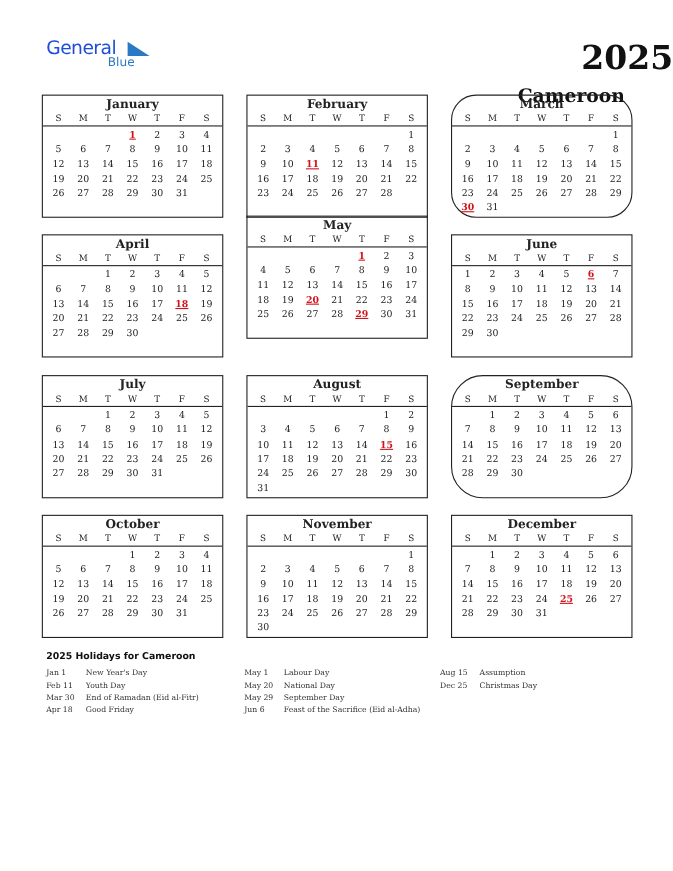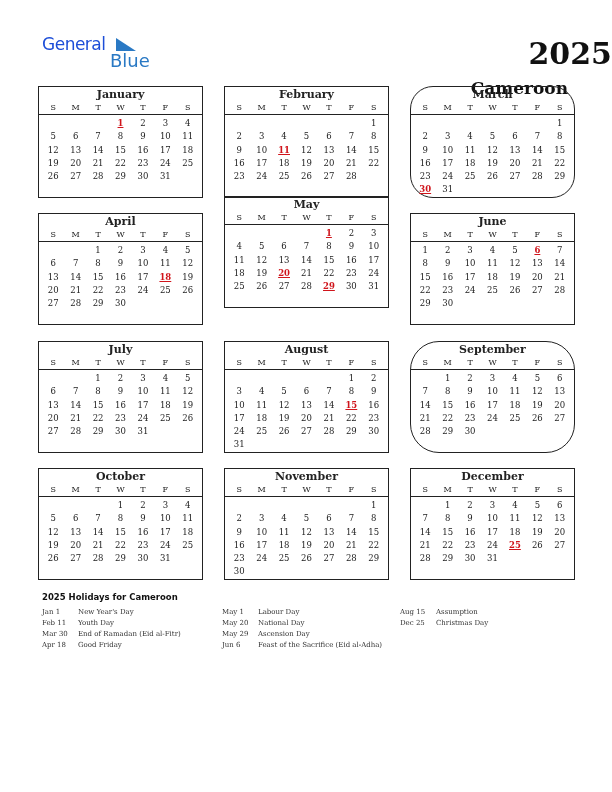--- a/index.html
+++ b/index.html
@@ -1,19 +1,19 @@
 <!DOCTYPE html>
 <html><head>
 <meta charset="utf-8">
 <style>
   html,body{margin:0;padding:0;background:#fff;}
   body{width:612px;height:792px;position:relative;font-family:"DejaVu Serif",serif;color:#222;overflow:hidden;}
   .logo{position:absolute;left:42px;top:34px;width:100px;height:38px;}
   .logo .g{position:absolute;left:0;top:0;font-family:"DejaVu Sans",sans-serif;font-size:17px;color:#1d4ed8;letter-spacing:-0.5px;}
-  .logo .b{position:absolute;left:68px;top:16px;font-family:"DejaVu Sans",sans-serif;font-size:18px;color:#2a79c4;}
+  .logo .b{position:absolute;left:56px;top:16px;font-family:"DejaVu Sans",sans-serif;font-size:11px;color:#2a79c4;}
   .logo .tri{position:absolute;left:74px;top:4px;width:0;height:0;border-left:20px solid #2a79c4;border-top:13px solid transparent;}
   .year{position:absolute;left:0;width:612px;top:36px;text-align:right;font-size:30px;font-weight:bold;color:#111;}
   .country{position:absolute;right:44px;top:51px;font-size:17px;font-weight:bold;color:#111;margin-top:27px;}
   .month{position:absolute;width:165px;height:112px;border:1px solid #222;box-sizing:border-box;}
   .mname{text-align:center;font-size:11px;font-weight:bold;height:14px;line-height:14px;margin-top:1px;}
   .dow{display:grid;grid-template-columns:repeat(7,1fr);font-size:8px;height:12px;line-height:12px;text-align:center;border-bottom:1px solid #222;padding:0 3px;}
   .days{display:grid;grid-template-columns:repeat(7,1fr);font-size:8.5px;text-align:center;padding:2px 3px 0 3px;}
   .days span{height:13.3px;line-height:13.3px;}
   .days span.hol{color:#d0141b;font-weight:bold;text-decoration:underline;}
   .holtitle{position:absolute;left:42px;top:592px;font-family:"DejaVu Sans",sans-serif;font-size:8.5px;font-weight:bold;color:#111;}
@@ -611,20 +611,20 @@
 <div id="hols">
     <div class="hcol" style="left: 42px;">
       <div class="hrow"><span class="d">Jan 1</span><span>New Year's Day</span></div>
       <div class="hrow"><span class="d">Feb 11</span><span>Youth Day</span></div>
       <div class="hrow"><span class="d">Mar 30</span><span>End of Ramadan (Eid al-Fitr)</span></div>
       <div class="hrow"><span class="d">Apr 18</span><span>Good Friday</span></div>
     </div>
     <div class="hcol" style="left: 222px;">
       <div class="hrow"><span class="d">May 1</span><span>Labour Day</span></div>
       <div class="hrow"><span class="d">May 20</span><span>National Day</span></div>
-      <div class="hrow"><span class="d">May 29</span><span>Ascension Day</span></div>
+      <div class="hrow"><span class="d">May 29</span><span>September Day</span></div>
       <div class="hrow"><span class="d">Jun 6</span><span>Feast of the Sacrifice (Eid al-Adha)</span></div>
     </div>
     <div class="hcol" style="left: 400px;">
       <div class="hrow"><span class="d">Aug 15</span><span>Assumption</span></div>
       <div class="hrow"><span class="d">Dec 25</span><span>Christmas Day</span></div>
     </div>
   </div>
 
 </body></html>

